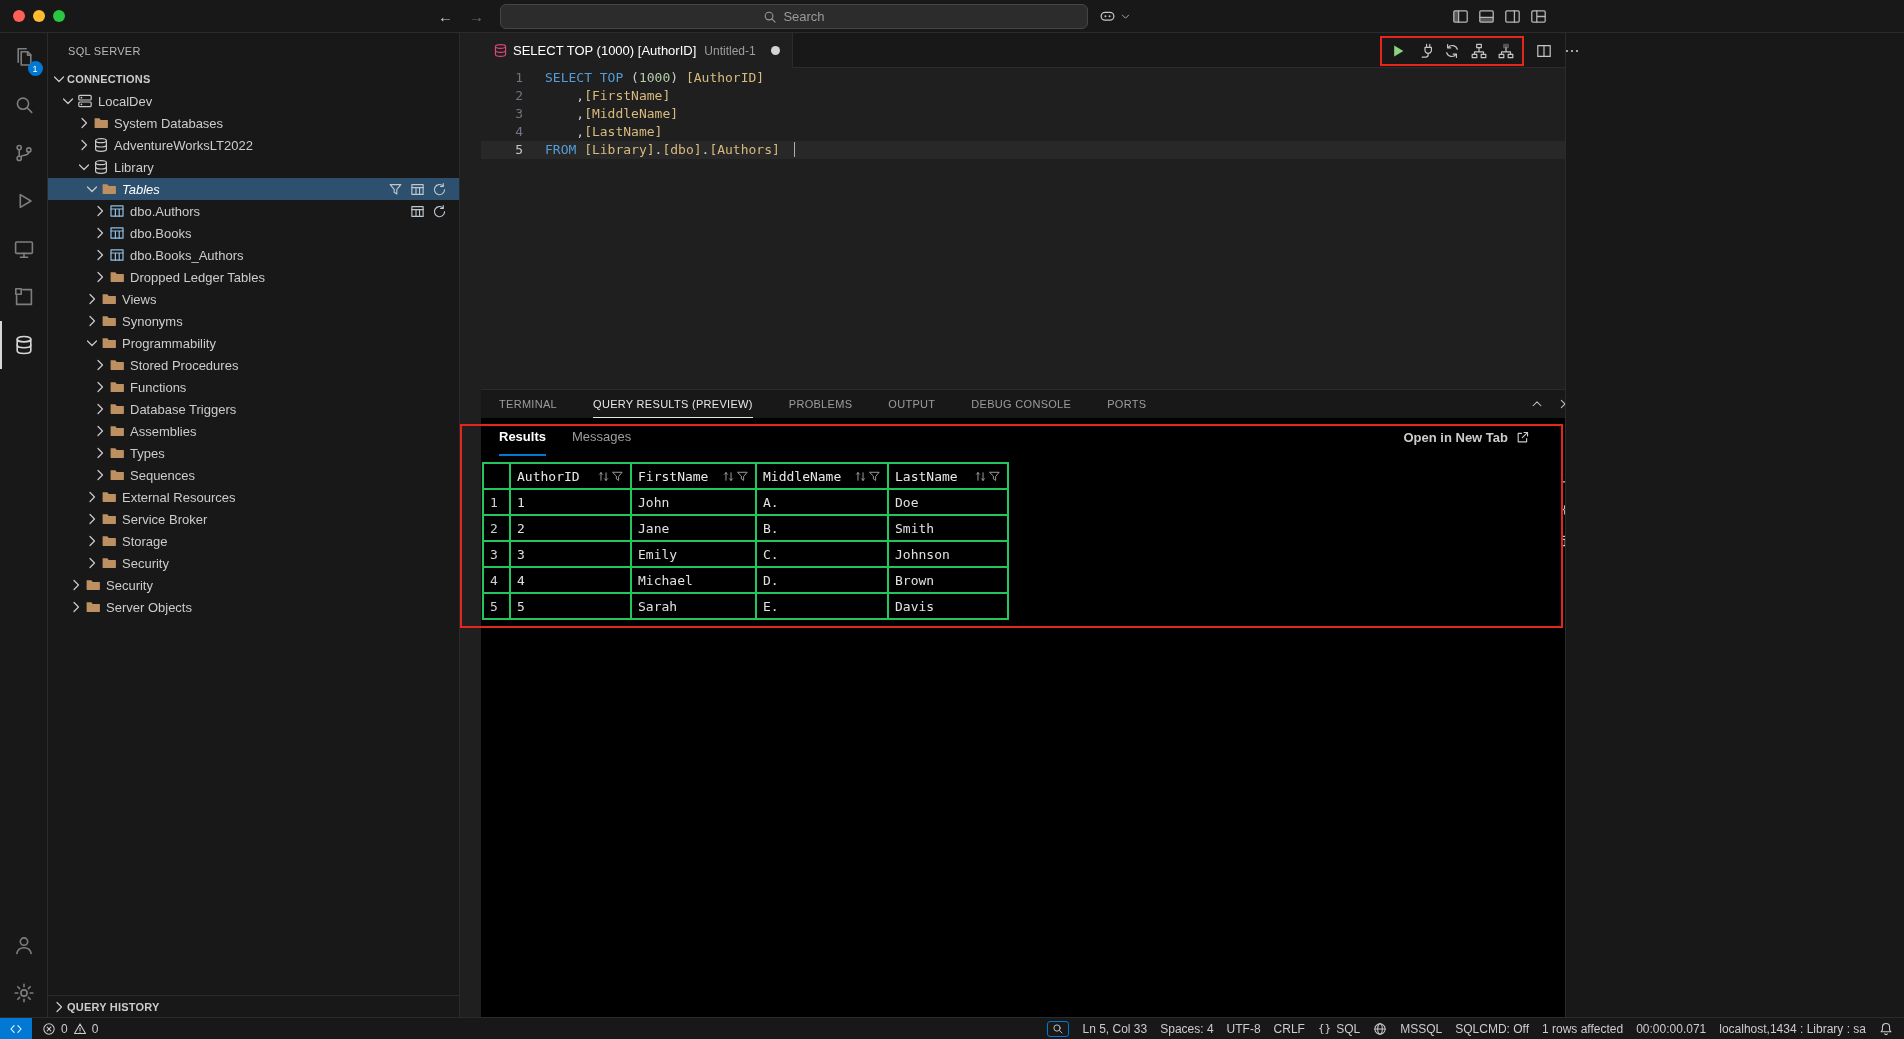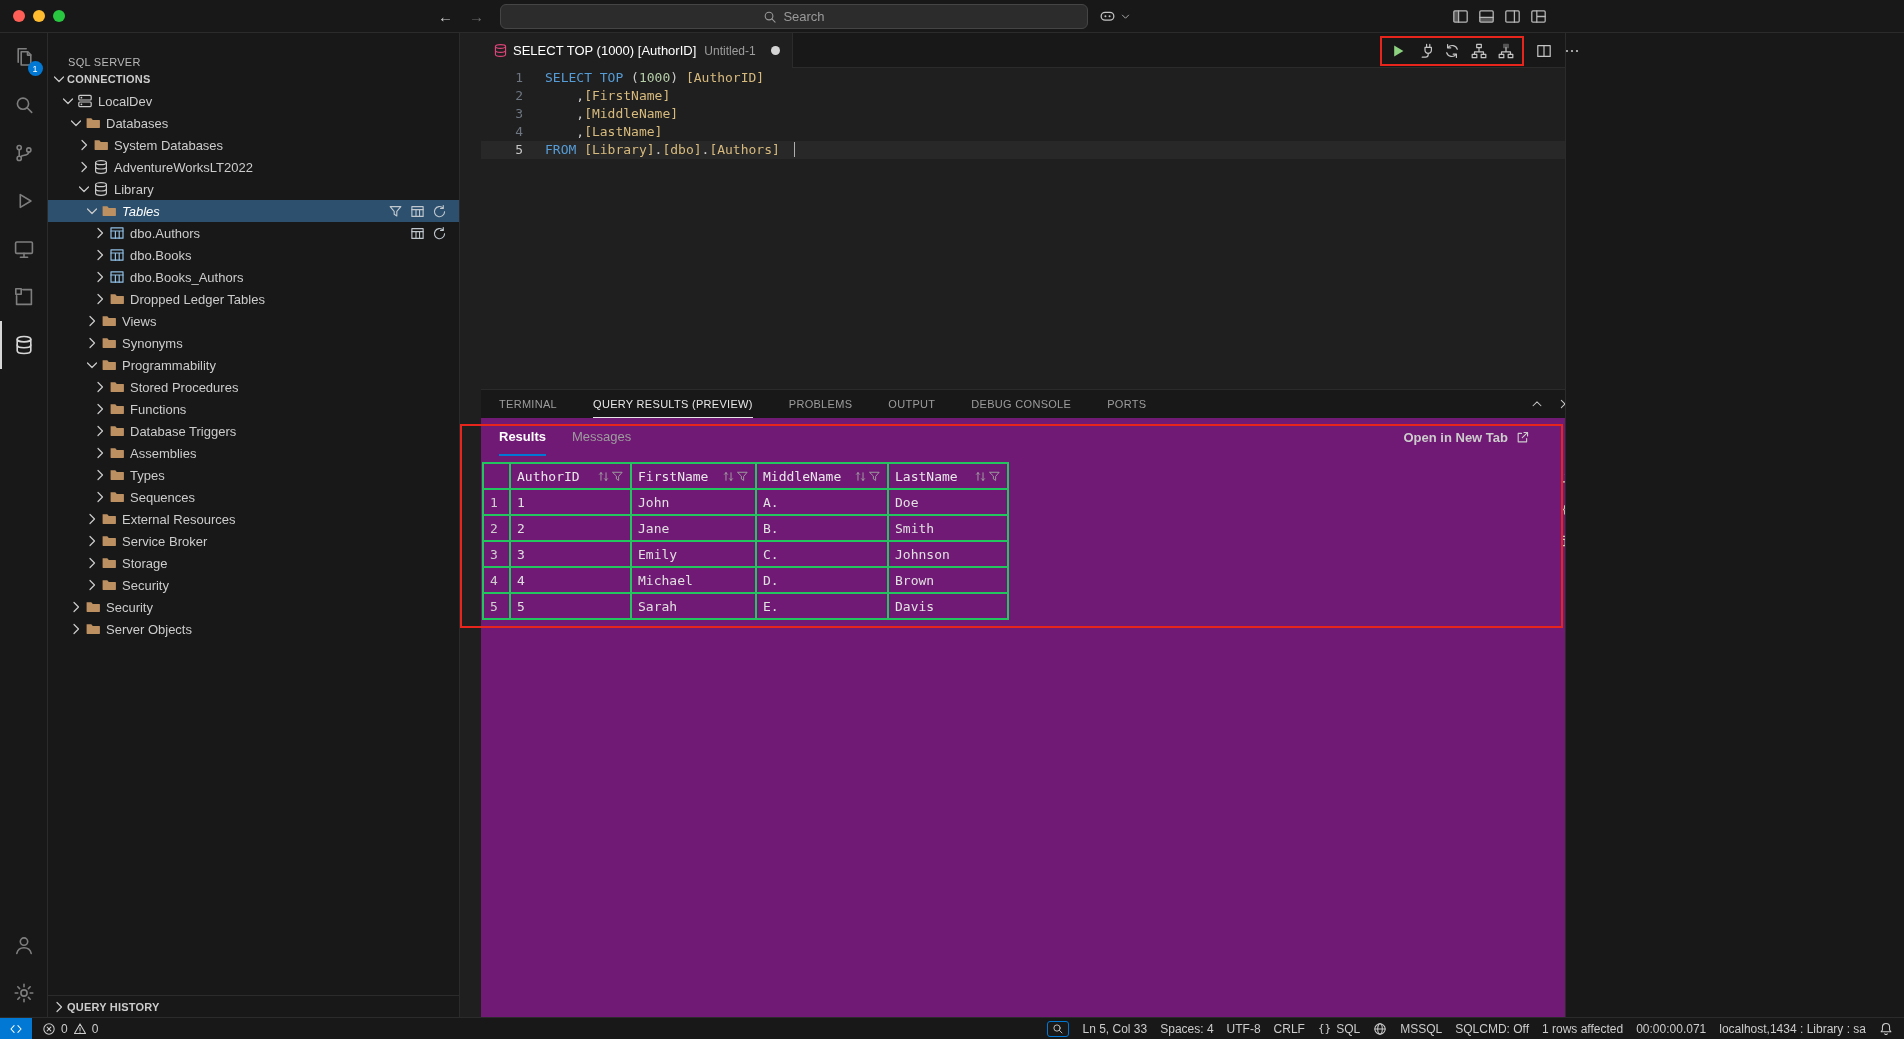--- a/index.html
+++ b/index.html
@@ -27,21 +27,21 @@
   .activitybar{position:absolute;left:0;top:33px;bottom:22px;width:48px;background:#181818;border-right:1px solid #2b2b2b;display:flex;flex-direction:column;align-items:center;z-index:5;}
   .ab-item{width:48px;height:48px;position:relative;display:flex;align-items:center;justify-content:center;color:#7e7e7e;}
   .ab-item svg{width:24px;height:24px;}
   .ab-item.active{color:#d7d7d7;}
   .ab-item.active::before{content:"";position:absolute;left:0;top:0;bottom:0;width:2px;background:#d7d7d7;}
   .ab-badge{position:absolute;right:5px;bottom:5px;min-width:15px;height:15px;padding:0 3px;border-radius:8px;background:var(--accent);color:#fff;font-size:9px;display:flex;align-items:center;justify-content:center;}
   .ab-spacer{flex:1;}
 
   
   .sidebar{position:absolute;left:48px;top:33px;bottom:22px;width:412px;background:#181818;border-right:1px solid #2b2b2b;display:flex;flex-direction:column;}
-  .sidebar-title-row{height:35px;flex:0 0 35px;display:flex;align-items:flex-end;padding:0 14px 0 20px;font-size:11px;color:#b8b8b8;letter-spacing:.3px;}
+  .sidebar-title-row{height:35px;flex:0 0 35px;display:flex;align-items:center;padding:0 14px 0 20px;font-size:11px;color:#b8b8b8;letter-spacing:.3px;}
   .sidebar-title-row .more{margin-left:auto;color:#c5c5c5;}
   .section-header{height:22px;flex:0 0 22px;display:flex;align-items:center;font-size:11px;font-weight:700;color:#cccccc;padding-left:3px;letter-spacing:.2px;}
   .section-header .twistie{width:16px;}
   .tree{flex:1;overflow:hidden;}
   .tree-row{height:22px;display:flex;align-items:center;color:#cccccc;white-space:nowrap;}
   .tree-row.selected{background:var(--selection);color:#ffffff;font-style:italic;}
   .twistie{width:16px;flex:0 0 16px;color:#cccccc;}
   .twistie svg{width:16px;height:16px;}
   .twistie.down svg{transform:rotate(90deg);}
   .tree-icon{width:18px;flex:0 0 18px;margin-right:4px;}
@@ -76,21 +76,21 @@
   .caret{display:inline-block;width:1.5px;height:15px;background:#aeafad;vertical-align:text-bottom;margin-left:14px;}
   .scrollbar-thumb{position:absolute;right:2px;top:55px;width:9px;height:58px;background:rgba(121,121,121,.3);}
 
   
   .panel{flex:1;display:flex;flex-direction:column;border-top:1px solid #2b2b2b;background:#181818;}
   .panel-tabbar{height:28px;flex:0 0 28px;display:flex;align-items:stretch;padding-left:18px;gap:36px;font-size:11px;color:#9d9d9d;}
   .panel-tab{display:flex;align-items:center;border-bottom:1px solid transparent;letter-spacing:.3px;}
   .panel-tab.active{color:#e7e7e7;border-bottom-color:#e7e7e7;}
   .panel-actions{margin-left:auto;display:flex;align-items:center;gap:14px;padding-right:14px;color:#c5c5c5;}
   .panel-actions svg{width:14px;height:14px;}
-  .results-view{flex:1;background:#701a75;position:relative;}
+  .results-view{flex:1;background:#000000;position:relative;}
   .results-header{height:38px;display:flex;align-items:center;padding:0 18px;}
   .rtabs{display:flex;gap:26px;height:100%;}
   .rtab{display:flex;align-items:center;height:100%;font-size:13px;color:#9d9d9d;border-bottom:2px solid transparent;}
   .rtab.active{color:#ffffff;border-bottom-color:var(--accent);font-weight:700;}
   .open-new-tab{margin-left:auto;margin-right:38px;display:flex;align-items:center;gap:7px;color:#cccccc;font-size:13px;font-weight:700;}
   .open-new-tab svg{width:15px;height:15px;}
 
   .grid{border-collapse:collapse;table-layout:fixed;margin:6px 0 0 1px;font-family:"DejaVu Sans Mono","Liberation Mono",monospace;font-size:13px;color:#e0e0e0;}
   .grid th,.grid td{border:2px solid #22c55e;height:26px;padding:0 6px;font-weight:400;text-align:left;overflow:hidden;white-space:nowrap;}
   .grid th{color:#e8e8e8;}
@@ -292,33 +292,20 @@
             </svg>
           </span>
           <span class="icon tree-icon ti-server">
             <svg viewBox="0 0 16 16" fill="none" stroke="currentColor" stroke-width="1.2" stroke-linecap="round" stroke-linejoin="round">
               <rect x="1.8" y="2.4" width="12.4" height="4.6" rx="1"></rect>
               <rect x="1.8" y="9" width="12.4" height="4.6" rx="1"></rect>
               <path d="M4.4 4.7h.01M4.4 11.3h.01" stroke-width="1.8"></path>
             </svg>
           </span>
           <span class="tree-label">LocalDev</span>
-        </div>
-        <div class="tree-row" style="padding-left: 20px;">
-          <span class="icon twistie down">
-            <svg viewBox="0 0 16 16" fill="none" stroke="currentColor" stroke-width="1.2" stroke-linecap="round" stroke-linejoin="round">
-              <path d="M6 3.5L10.5 8L6 12.5"></path>
-            </svg>
-          </span>
-          <span class="icon tree-icon ti-folder">
-            <svg viewBox="0 0 16 16" fill="none" stroke="currentColor" stroke-width="1.2" stroke-linecap="round" stroke-linejoin="round">
-              <path d="M1.6 3.2h4.7l1.5 1.7h6.6c.3 0 .5.2.5.5v7.2c0 .3-.2.5-.5.5H2.1c-.3 0-.5-.2-.5-.5V3.7z" fill="var(--folder)" stroke="none"></path>
-            </svg>
-          </span>
-          <span class="tree-label">Databases</span>
         </div>
         <div class="tree-row" style="padding-left: 28px;">
           <span class="icon twistie">
             <svg viewBox="0 0 16 16" fill="none" stroke="currentColor" stroke-width="1.2" stroke-linecap="round" stroke-linejoin="round">
               <path d="M6 3.5L10.5 8L6 12.5"></path>
             </svg>
           </span>
           <span class="icon tree-icon ti-folder">
             <svg viewBox="0 0 16 16" fill="none" stroke="currentColor" stroke-width="1.2" stroke-linecap="round" stroke-linejoin="round">
               <path d="M1.6 3.2h4.7l1.5 1.7h6.6c.3 0 .5.2.5.5v7.2c0 .3-.2.5-.5.5H2.1c-.3 0-.5-.2-.5-.5V3.7z" fill="var(--folder)" stroke="none"></path>

